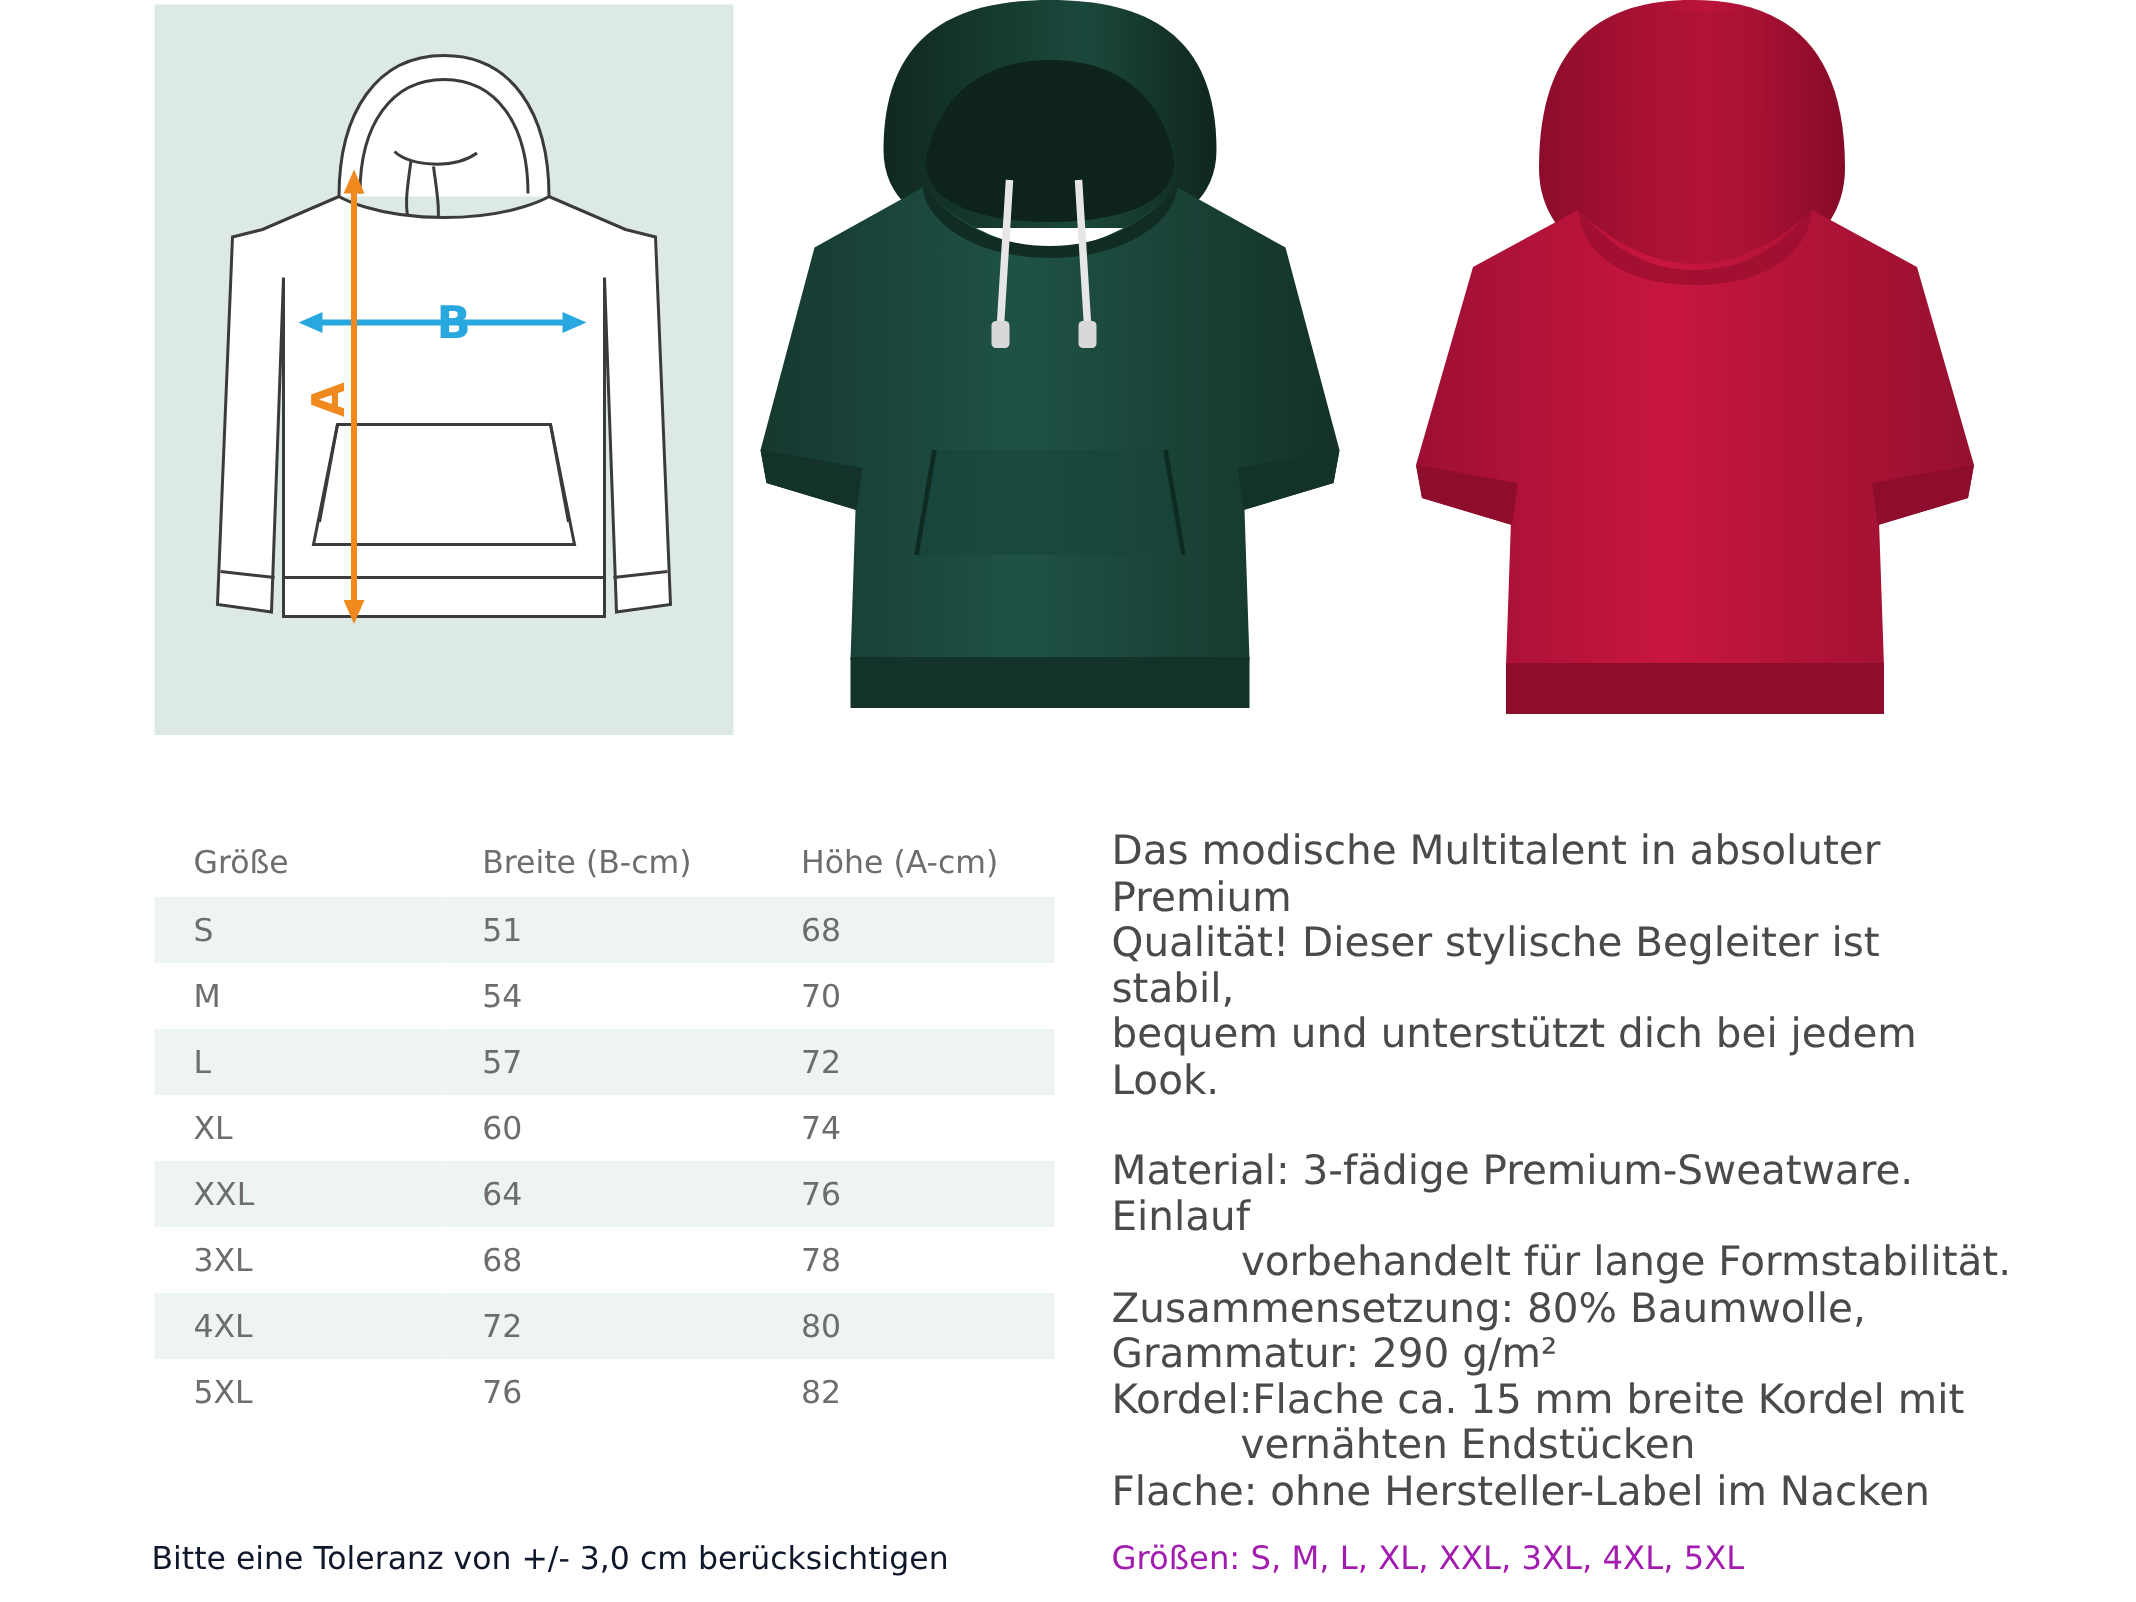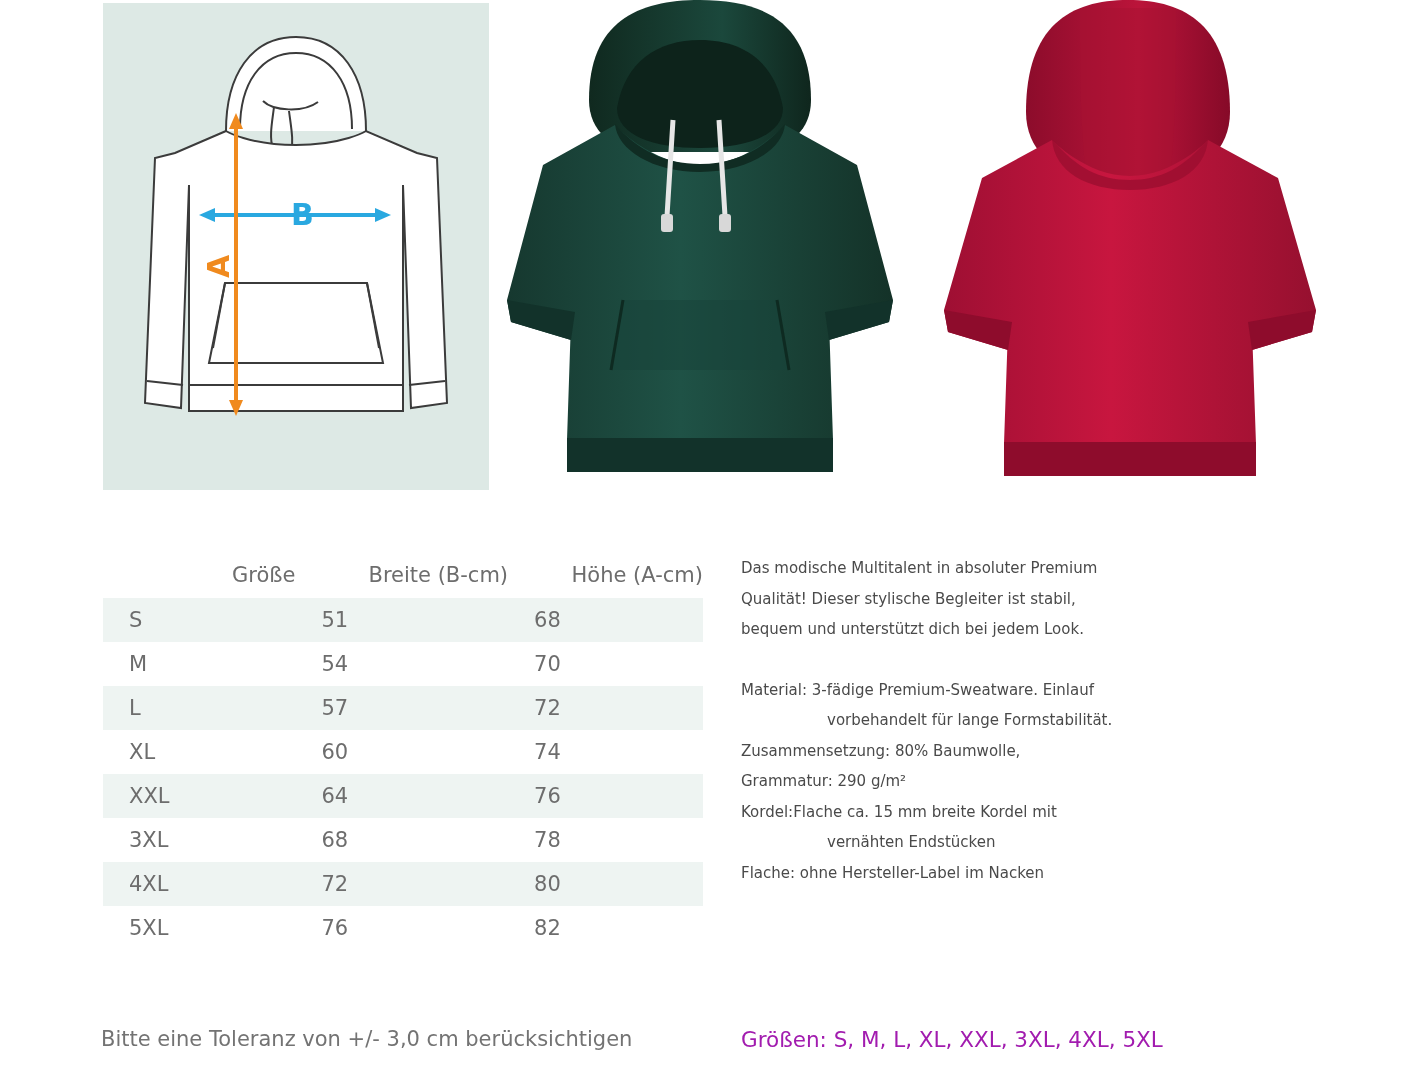--- a/index.html
+++ b/index.html
@@ -58,21 +58,21 @@
     width: 600px;
   }
   table.size-table {
     border-collapse: collapse;
     width: 600px;
     font-size: 21px;
     color: #6d6d6d;
   }
   table.size-table th {
     font-weight: normal;
-    text-align: right;
+    text-align: left;
     padding: 11px 0 11px 26px;
     background: #ffffff;
     color: #6d6d6d;
     font-size: 21px;
   }
   table.size-table td {
     padding: 10px 0 10px 26px;
     font-size: 21px;
     color: #6d6d6d;
   }
@@ -84,37 +84,37 @@
   }
   .col-size   { width: 190px; }
   .col-width  { width: 215px; }
   .col-height { width: 195px; }
 
   .tolerance {
     position: absolute;
     left: 101px;
     top: 1027px;
     font-size: 21px;
-    color: #737373;
+    color: #0f172a;
     white-space: nowrap;
   }
 
   
   .desc {
     position: absolute;
     left: 741px;
     top: 553px;
     width: 600px;
-    font-size: 15px;
+    font-size: 27px;
     line-height: 30.5px;
     color: #4a4a4a;
   }
   .desc p { margin: 0; }
   .desc .gap { height: 30px; }
-  .desc .indent-1 { padding-left: 86px; }
+  .desc .indent-1 { padding-left: 86px; text-align: center; }
   .desc .indent-2 { padding-left: 250px; }
   .desc .indent-3 { padding-left: 86px; }
 
   .sizes-line {
     position: absolute;
     left: 741px;
     top: 1027px;
     font-size: 21.5px;
     color: #a21caf;
     white-space: nowrap;

